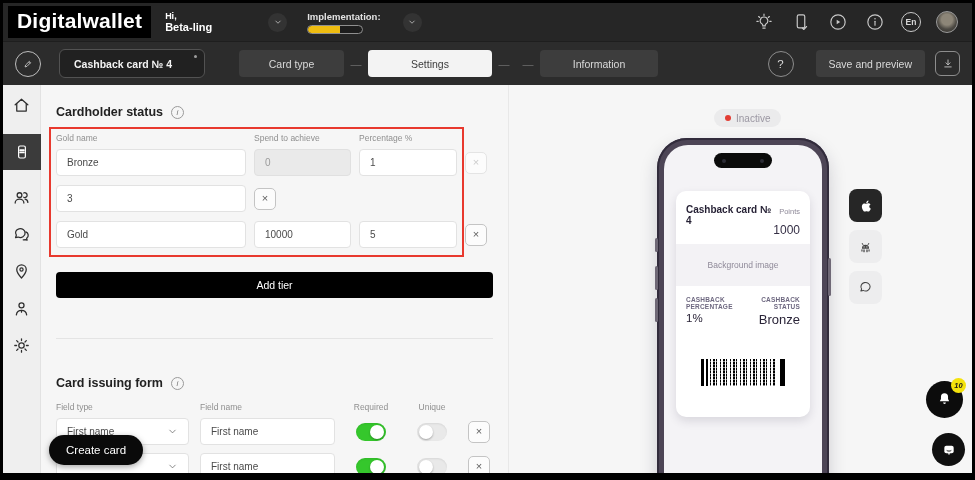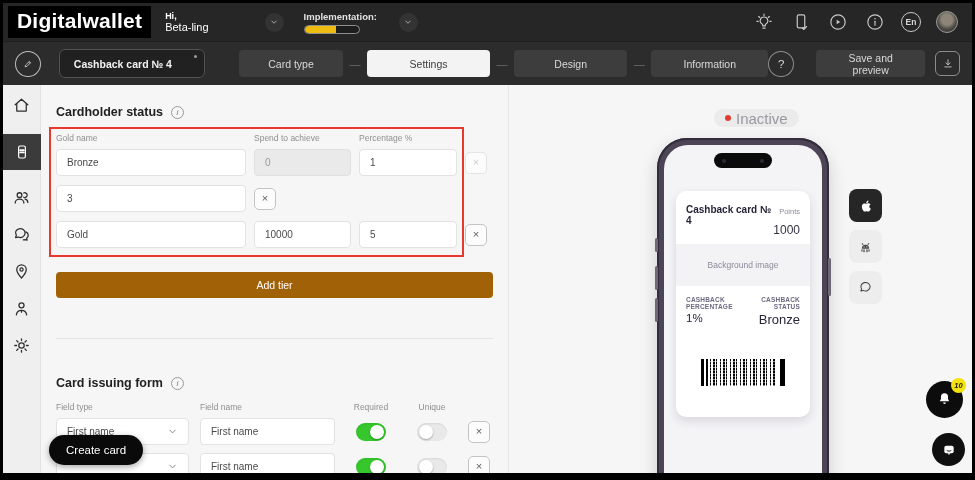--- a/index.html
+++ b/index.html
@@ -4,21 +4,21 @@
 <style>
   *{margin:0;padding:0;box-sizing:border-box;font-family:"Liberation Sans",sans-serif;}
   html,body{width:975px;height:480px;overflow:hidden;background:#000;}
   .screen{width:975px;height:480px;border:3px solid #000;border-bottom-width:7px;background:#f6f6f6;display:flex;flex-direction:column;}
 
   
   .topbar{height:38px;background:#262626;display:flex;align-items:center;padding:0 14px 0 5px;flex:0 0 auto;}
   .logo{background:#000;color:#fff;font-weight:700;font-size:21px;letter-spacing:.2px;padding:2px 9px 4px;line-height:1.2;}
   .greet{margin-left:14px;color:#fff;line-height:1.15;cursor:pointer;}
   .greet .hi{display:block;font-size:9px;font-weight:700;}
-  .greet .name{display:block;font-size:11px;font-weight:400;}
+  .greet .name{display:block;font-size:11px;font-weight:700;}
   .chev-circle{width:19px;height:19px;border-radius:50%;background:#333;border:none;display:flex;align-items:center;justify-content:center;cursor:pointer;}
   .chev-circle svg{stroke:#a8a8a8;}
   .greet-chev{margin-left:56px;}
   .impl{margin-left:20px;color:#e3e3e3;}
   .impl-label{font-size:9.5px;font-weight:700;display:block;margin-bottom:3px;}
   .pbar{width:56px;height:9px;border:1px solid #8f8f8f;border-radius:5px;background:#1d1d1d;overflow:hidden;}
   .pfill{height:100%;background:#eebc10;border-radius:4px 0 0 4px;}
   .impl-chev{margin-left:22px;}
   .top-icons{margin-left:auto;display:flex;align-items:center;gap:15px;}
   .tico{width:22px;height:22px;display:flex;align-items:center;justify-content:center;background:none;border:none;cursor:pointer;}
@@ -55,39 +55,39 @@
   .info-badge{width:13px;height:13px;border:1px solid #9a9a9a;border-radius:50%;color:#777;font-size:8px;font-style:italic;font-weight:400;display:inline-flex;align-items:center;justify-content:center;cursor:pointer;}
   .tier-area{position:relative;margin-top:14px;width:433px;}
   .red-frame{position:absolute;left:-7px;top:-6px;width:415px;height:130px;border:2px solid #e8392e;pointer-events:none;z-index:3;}
   .grid-tier{display:grid;grid-template-columns:190px 97px 98px 24px;column-gap:8px;align-items:center;}
   .col-label{font-size:8.5px;color:#8f8f8f;margin-bottom:6px;}
   .trow{margin-bottom:9px;}
   .fld{position:relative;height:27px;background:#fff;border:1px solid #e2e2e2;border-radius:4px;display:flex;align-items:center;padding:0 10px;font-size:10px;color:#4a4a4a;cursor:text;}
   .fld.disabled{background:#eaeaea;border-color:#e0e0e0;color:#9b9b9b;cursor:default;}
   .xbtn{width:22px;height:22px;border:1px solid #c4c4c4;border-radius:5px;background:#fcfcfc;color:#5f5f5f;font-size:11px;line-height:1;display:flex;align-items:center;justify-content:center;cursor:pointer;}
   .xbtn.disabled{border-color:#e4e4e4;color:#ccc;cursor:default;}
-  .add-tier{margin-top:15px;width:437px;height:26px;background:#a16207;color:#fff;font-size:10.5px;border:none;border-radius:4px;cursor:pointer;}
+  .add-tier{margin-top:15px;width:437px;height:26px;background:#000000;color:#fff;font-size:10.5px;border:none;border-radius:4px;cursor:pointer;}
   .divider{width:437px;height:1px;background:#e4e4e4;margin:40px 0 37px;}
   .grid-form{display:grid;grid-template-columns:133px 135px 50px 50px 24px;column-gap:11px;align-items:center;}
   .grid-form .c-center{justify-self:center;}
   .form-head{margin-top:12px;}
   .frow{margin-bottom:8px;}
   .dropdown{justify-content:space-between;cursor:pointer;}
   .dropdown svg{stroke:#555;fill:none;stroke-width:1.5;stroke-linecap:round;stroke-linejoin:round;flex:0 0 auto;}
   .tgl{width:30px;height:18px;border-radius:9px;background:#e9e9e9;position:relative;cursor:pointer;box-shadow:inset 0 1px 2px rgba(0,0,0,.08);}
   .tgl .knob{position:absolute;top:2px;left:2px;width:14px;height:14px;border-radius:50%;background:#fff;box-shadow:0 1px 2px rgba(0,0,0,.3);}
   .tgl.on{background:#35c72c;}
   .tgl.on .knob{left:auto;right:2px;}
   .create-pill{position:absolute;left:8px;top:350px;height:30px;padding:0 17px;border:none;border-radius:16px;background:#0a0a0a;color:#fff;font-size:11.5px;display:flex;align-items:center;cursor:pointer;z-index:5;box-shadow:0 2px 6px rgba(0,0,0,.35);}
 
   
   .preview{flex:1;position:relative;background:#f6f6f6;border-left:1px solid #e8e8e8;overflow:hidden;}
   .badge-inactive{position:absolute;left:205px;top:24px;height:18px;background:#ebebec;border-radius:9px;display:flex;align-items:center;gap:5px;padding:0 11px;}
   .badge-inactive .dot{width:6px;height:6px;border-radius:50%;background:#e23c33;}
-  .badge-inactive .txt{font-size:15px;color:#9b97a2;}
+  .badge-inactive .txt{font-size:10px;color:#9b97a2;}
   .phone{position:absolute;left:148px;top:53px;width:172px;height:430px;background:#4d4556;border-radius:30px;padding:7px;box-shadow:inset 0 0 0 2px #322c3c,0 8px 18px rgba(30,20,50,.18);}
   .nub{position:absolute;background:#6f6876;border-radius:2px;}
   .phone-screen{width:100%;height:100%;background:#f4f3f6;border-radius:24px;position:relative;overflow:hidden;}
   .island{position:absolute;top:8px;left:50%;transform:translateX(-50%);width:58px;height:15px;background:#0b0b0b;border-radius:8px;display:flex;align-items:center;justify-content:space-between;padding:0 8px;}
   .lens{width:4px;height:4px;border-radius:50%;background:#2c2c36;}
   .pcard{position:absolute;left:12px;right:12px;top:46px;height:226px;background:#fff;border-radius:10px;box-shadow:0 4px 10px rgba(50,40,70,.14);}
   .pcard-head{display:flex;justify-content:space-between;align-items:flex-start;padding:8px 10px 5px;}
   .pcard-title{font-size:10px;font-weight:700;color:#241f33;padding-top:5px;}
   .pcard-points{text-align:right;line-height:1.25;}
   .pcard-points .lbl{font-size:7.5px;color:#8f8a99;}
@@ -177,21 +177,20 @@
       <svg width="14" height="14" viewBox="0 0 24 24">
         <path d="M7 17l.9-3.2 6.3-6.3 2.3 2.3-6.3 6.3L7 17z"></path>
           <path d="M13.2 8.6l2.2 2.2"></path>
       </svg>
     </button>
     <div class="card-tab">Cashback card № 4</div>
     <button class="step-btn step-card-type">Card type</button>
     <span class="step-sep">—</span>
     <button class="step-btn step-settings active">Settings</button>
     <span class="step-sep">—</span>
-    <button class="step-btn step-design">Design</button>
     <span class="step-sep">—</span>
     <button class="step-btn step-information">Information</button>
     <button class="help-btn">?</button>
     <button class="save-btn">Save and preview</button>
     <button class="dl-btn">
       <svg width="14" height="14" viewBox="0 0 24 24">
         <path d="M12 5v8M8.5 10l3.5 3.5L15.5 10M6.5 17h11"></path>
       </svg>
     </button>
   </div>

